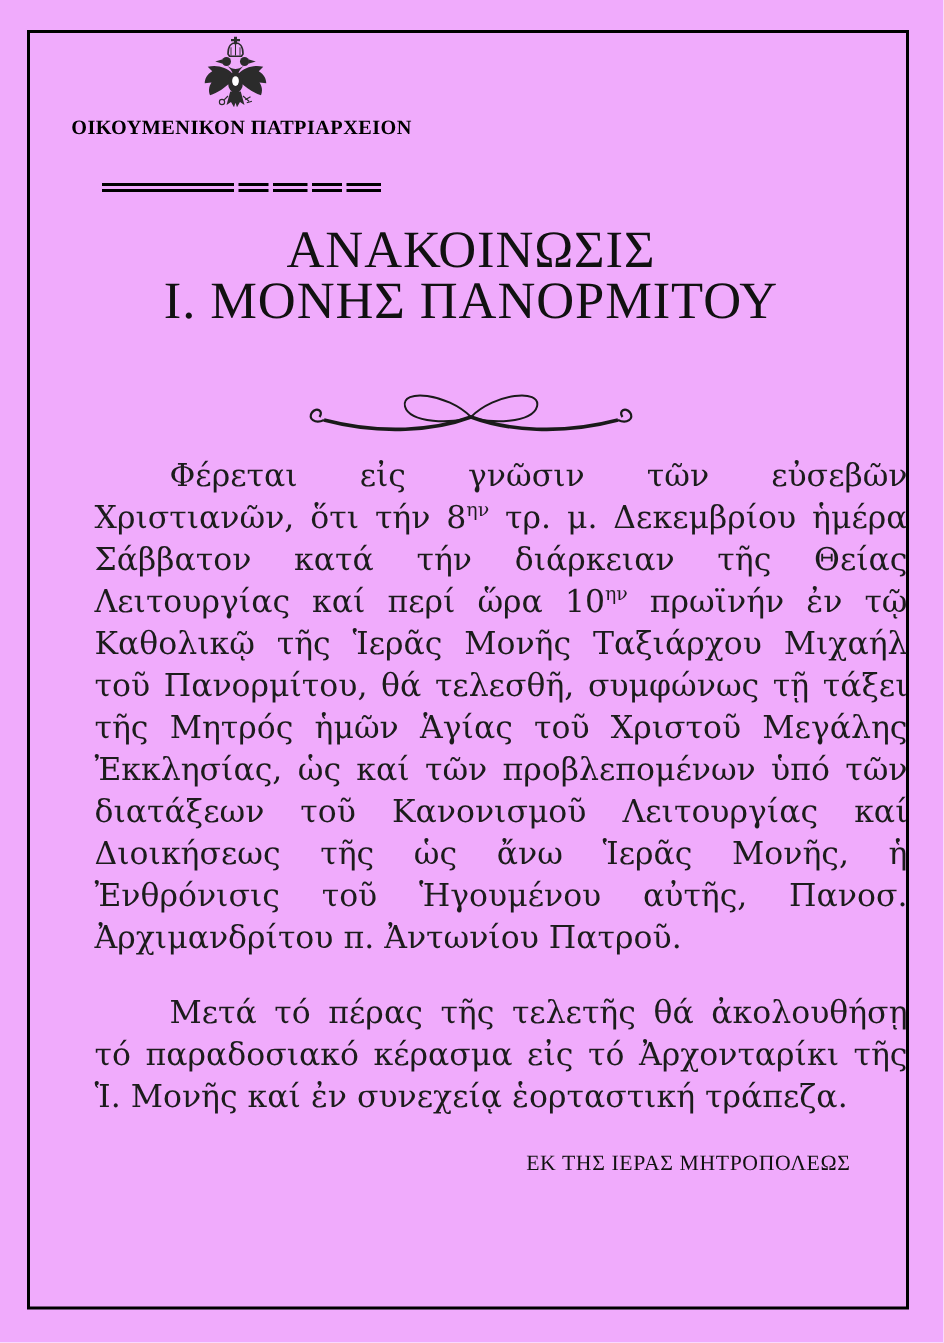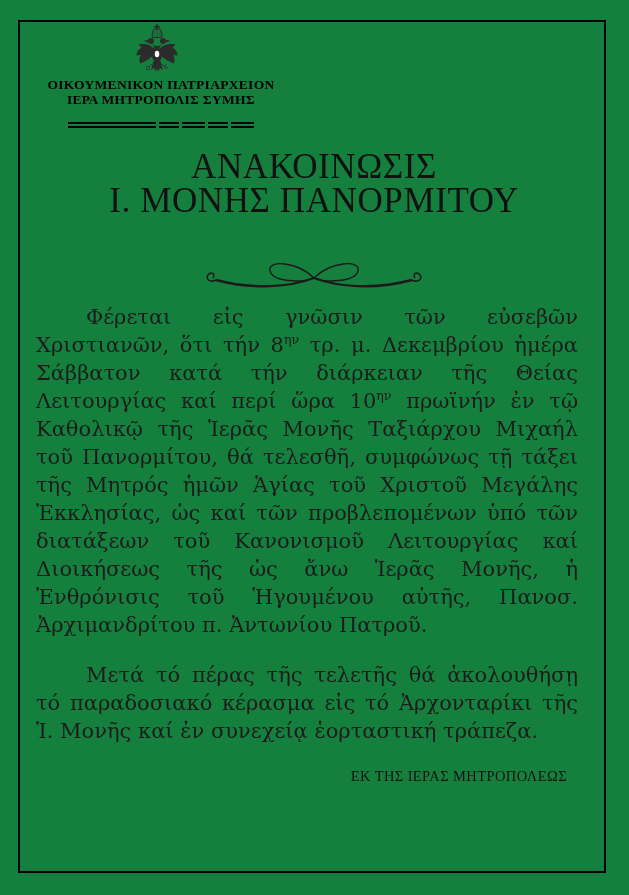--- a/index.html
+++ b/index.html
@@ -1,20 +1,20 @@
 <!DOCTYPE html>
 <html><head>
 <meta charset="utf-8">
 <style>
   html, body { margin: 0; padding: 0; background: #ffffff; }
   .page {
     position: relative;
     width: 629px;
     height: 895px;
-    background: #15803d;
+    background: #f0abfc;
     color: #1a1a1a;
     overflow: hidden;
     font-family: "Liberation Serif", "DejaVu Serif", serif;
   }
   .frame {
     position: absolute;
     left: 18px; top: 20px;
     width: 588px; height: 853px;
     border: 2px solid #000000;
     box-sizing: border-box;
@@ -67,21 +67,21 @@
     color: #111111;
   }
   .flourish {
     position: absolute;
     left: 204px; top: 250px;
     width: 220px; height: 44px;
   }
   .flourish svg { width: 100%; height: 100%; display: block; }
   .doc-body {
     position: absolute;
-    left: 36px; top: 303px;
+    left: 63px; top: 303px;
     width: 542px;
     font-family: "DejaVu Serif", serif;
     font-size: 21px;
     line-height: 28px;
     text-align: justify;
     color: #1c1c1c;
   }
   .doc-body p {
     margin: 0 0 22px 0;
     text-indent: 50px;
@@ -128,21 +128,20 @@
         <path d="M43 74 L38 92 L44 88 L48 95 L50 89 L52 95 L56 88 L62 92 L57 74 Z"></path>
         <circle cx="32" cy="88" r="3.5" fill="none" stroke="#2b2b2b" stroke-width="1.5"></circle>
         <path d="M40 80 L35 85" stroke="#2b2b2b" stroke-width="1.5"></path>
         <path d="M60 80 L68 87 M63 85 L70 81 M65 89 L72 87" stroke="#2b2b2b" stroke-width="1.5" fill="none"></path>
       </g>
     </svg>
   </div>
 
   <div class="letterhead">
     <div>ΟΙΚΟΥΜΕΝΙΚΟΝ ΠΑΤΡΙΑΡΧΕΙΟΝ</div>
-    <div>ΙΕΡΑ ΜΗΤΡΟΠΟΛΙΣ ΣΥΜΗΣ</div>
   </div>
 
   <div class="double-rule">
     <i></i>
     <i></i>
     <i></i>
     <i></i>
     <i></i>
   </div>
 

